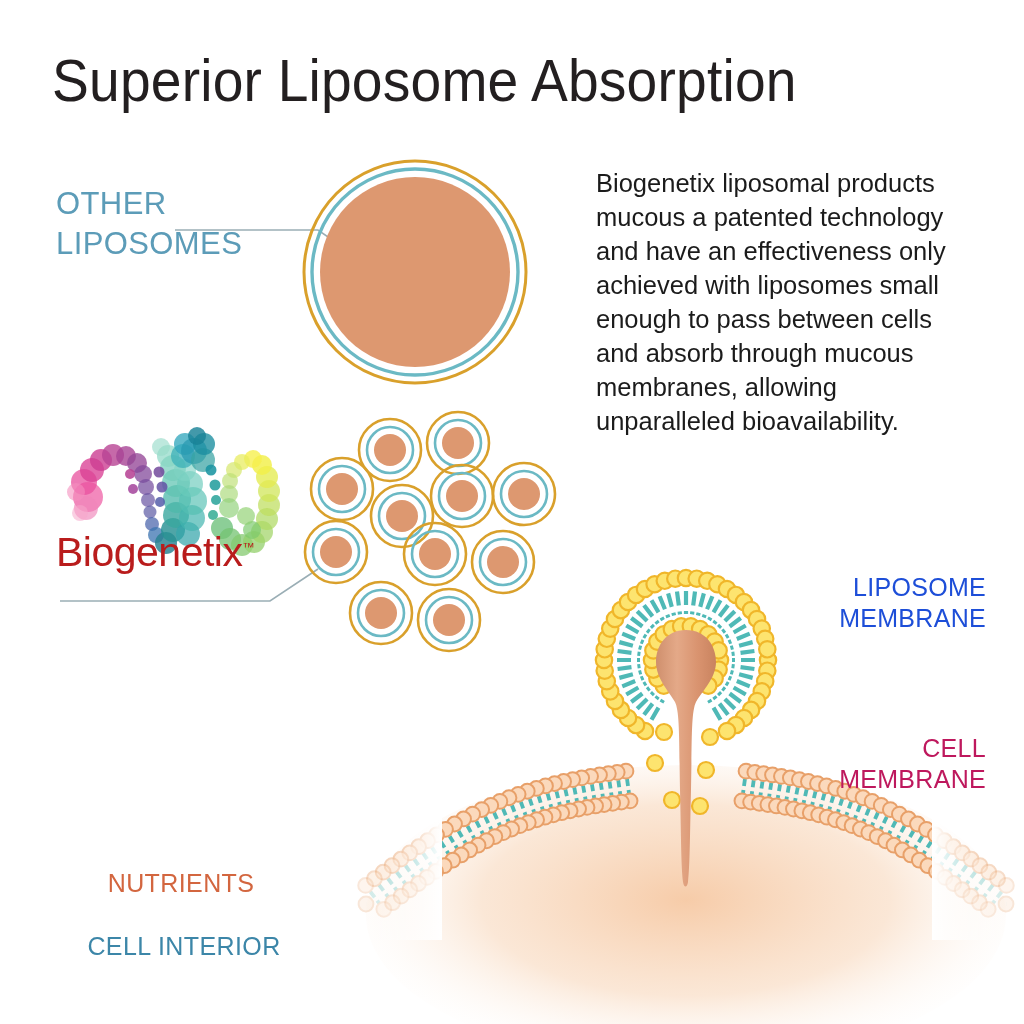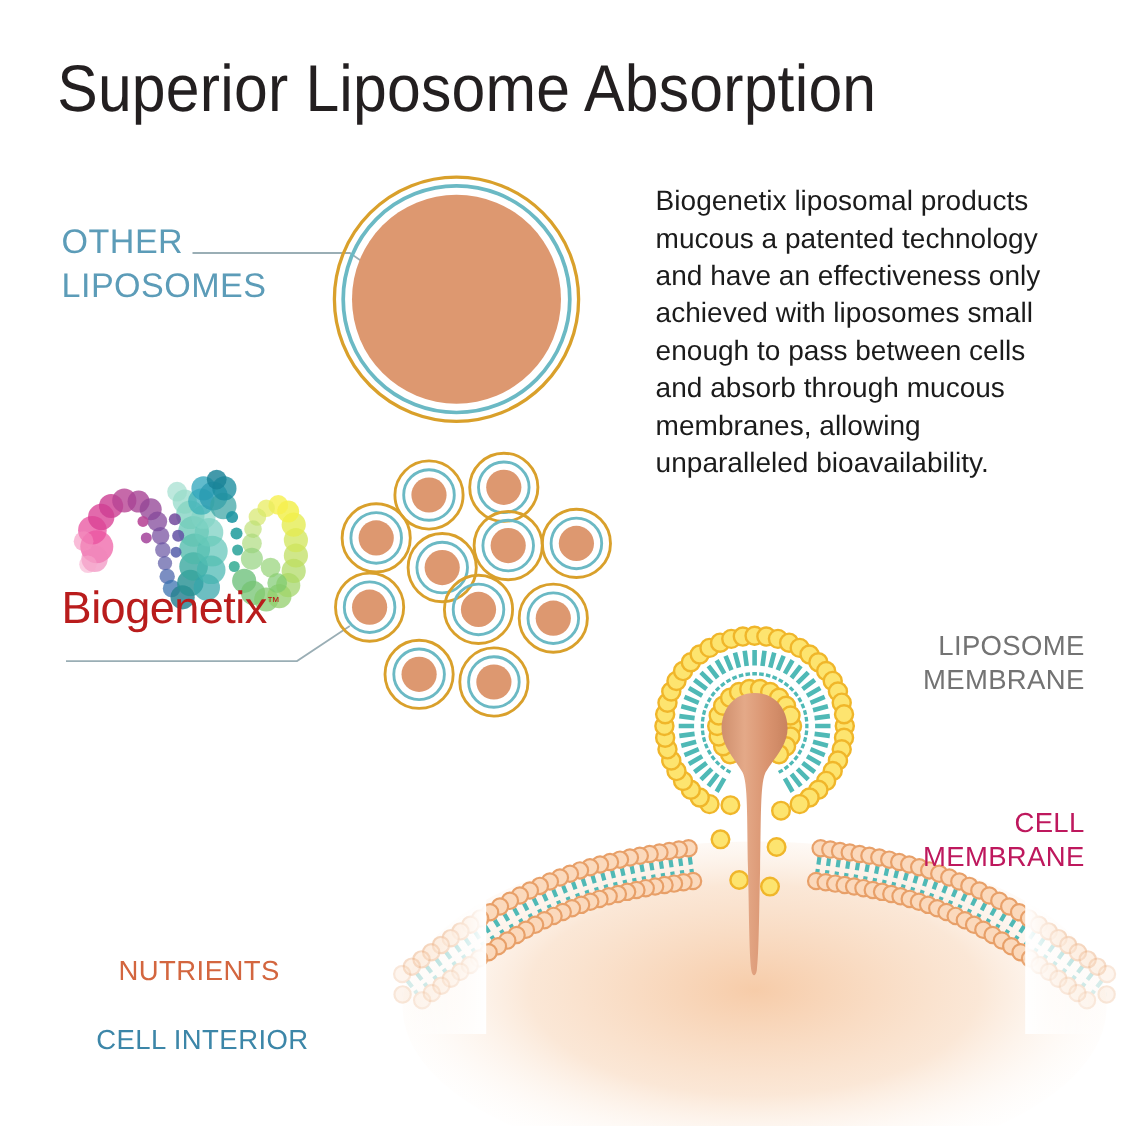--- a/index.html
+++ b/index.html
@@ -32,31 +32,31 @@
     font-size:25.5px;
     line-height:34px;
     color:#1b1b1b;
     font-weight:400;
   }
   #body-copy b { font-weight:400; }
 
   
   .lbl { position:absolute; white-space:pre-line; }
   #other-liposomes-label {
-    left:56px; top:200px;
+    left:56px; top:184px;
     font-size:31px; line-height:40px; letter-spacing:0.4px;
     color:#5c9cb8;
   }
 
   
   #liposome-membrane-label {
     right:38px; top:572px;
     text-align:right;
     font-size:25px; line-height:31px; letter-spacing:0.3px;
-    color:#737373;
+    color:#1d4ed8;
   }
   #cell-membrane-label {
     right:38px; top:733px;
     text-align:right;
     font-size:25px; line-height:31px; letter-spacing:0.3px;
     color:#be185d;
   }
   #nutrients-label {
     left:0; top:869px; width:1024px; text-align:center;
     transform:translateX(-331px);

